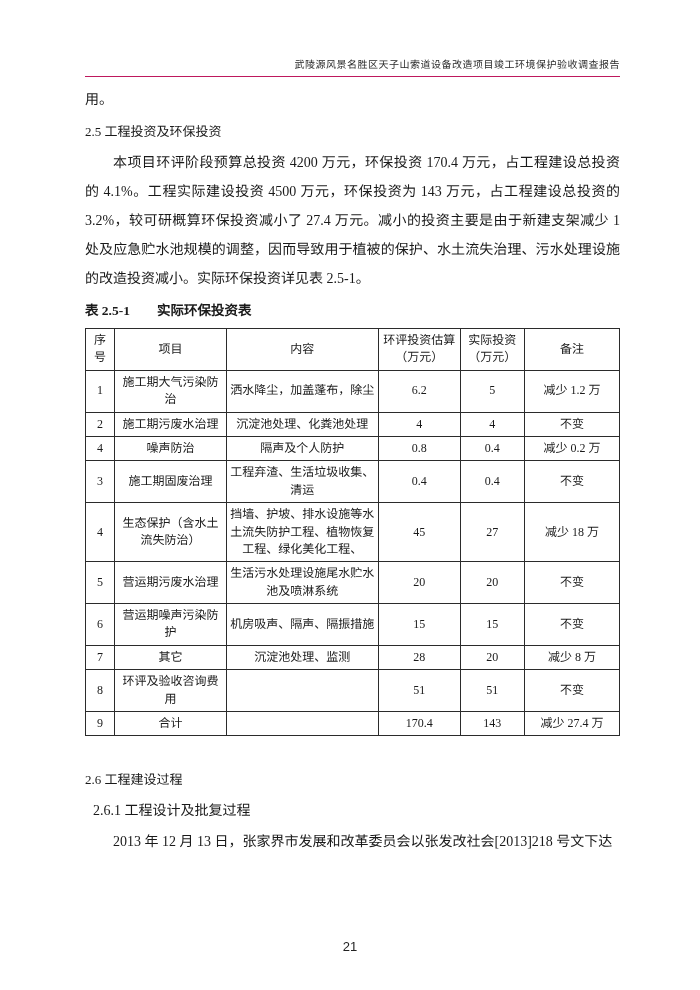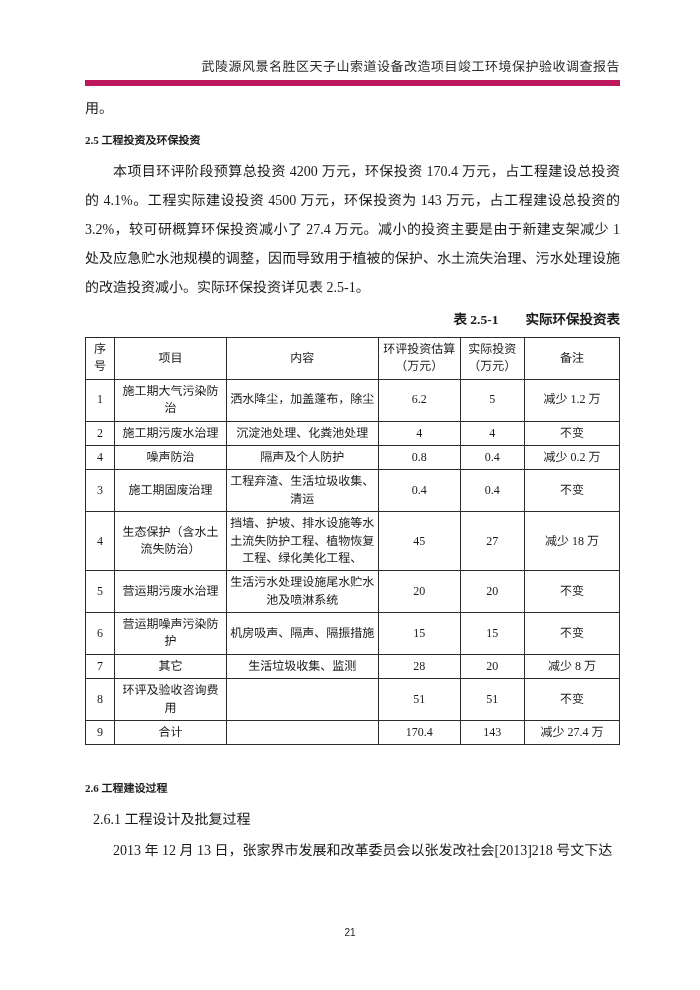--- a/index.html
+++ b/index.html
@@ -10,51 +10,51 @@
     margin: 0 auto;
     background: #ffffff;
     font-family: "Liberation Serif", "DejaVu Serif", serif;
     color: #1a1a1a;
     box-sizing: border-box;
     overflow: hidden;
   }
   .page-header {
     margin: 56px 80px 0 85px;
     padding-bottom: 5px;
-    border-bottom: 6px solid #be185d;
+    border-bottom: 1px solid #be185d;
     text-align: right;
-    font-size: 13px;
+    font-size: 10px;
     letter-spacing: 0.5px;
     color: #2a2a2a;
   }
   .content {
     margin: 8px 80px 0 85px;
     font-size: 14px;
     line-height: 29px;
     text-align: justify;
   }
   .para { margin: 0; text-indent: 2em; }
   .para.no-indent { text-indent: 0; }
   .sec-heading {
     margin: 3px 0 2px 0;
-    font-size: 11px;
-    font-weight: bold;
+    font-size: 13px;
+    font-weight: normal;
     text-indent: 0;
     line-height: 29px;
   }
   .sub-heading {
     margin: 2px 8px;
     font-size: 14px;
     font-weight: normal;
     text-indent: 0;
     line-height: 29px;
   }
   .table-caption {
     margin: 7px 0 6px 0;
-    text-align: right;
+    text-align: left;
     font-weight: bold;
     font-size: 13.5px;
     line-height: 22px;
     text-indent: 0;
   }
   table.invest-table {
     width: 100%;
     border-collapse: collapse;
     font-size: 12px;
     line-height: 1.45;
@@ -65,25 +65,25 @@
     border: 1.4px solid #2b2b2b;
     padding: 3px 3px;
     text-align: center;
     vertical-align: middle;
     font-weight: normal;
     word-break: break-all;
   }
   .gap-after-table { height: 26px; }
   .page-footer {
     position: absolute;
-    bottom: 52px;
+    bottom: 36px;
     left: 0;
     width: 100%;
     text-align: center;
-    font-size: 10px;
+    font-size: 13px;
     color: #222;
     font-family: "Liberation Sans", sans-serif;
   }
 </style>
 </head>
 <body>
 
 <div class="page">
 
   <div class="page-header">武陵源风景名胜区天子山索道设备改造项目竣工环境保护验收调查报告</div>
@@ -173,21 +173,21 @@
             <td>6</td>
             <td>营运期噪声污染防护</td>
             <td>机房吸声、隔声、隔振措施</td>
             <td>15</td>
             <td>15</td>
             <td>不变</td>
           </tr>
           <tr>
             <td>7</td>
             <td>其它</td>
-            <td>生活垃圾收集、监测</td>
+            <td>沉淀池处理、监测</td>
             <td>28</td>
             <td>20</td>
             <td>减少 8 万</td>
           </tr>
           <tr>
             <td>8</td>
             <td>环评及验收咨询费用</td>
             <td></td>
             <td>51</td>
             <td>51</td>

